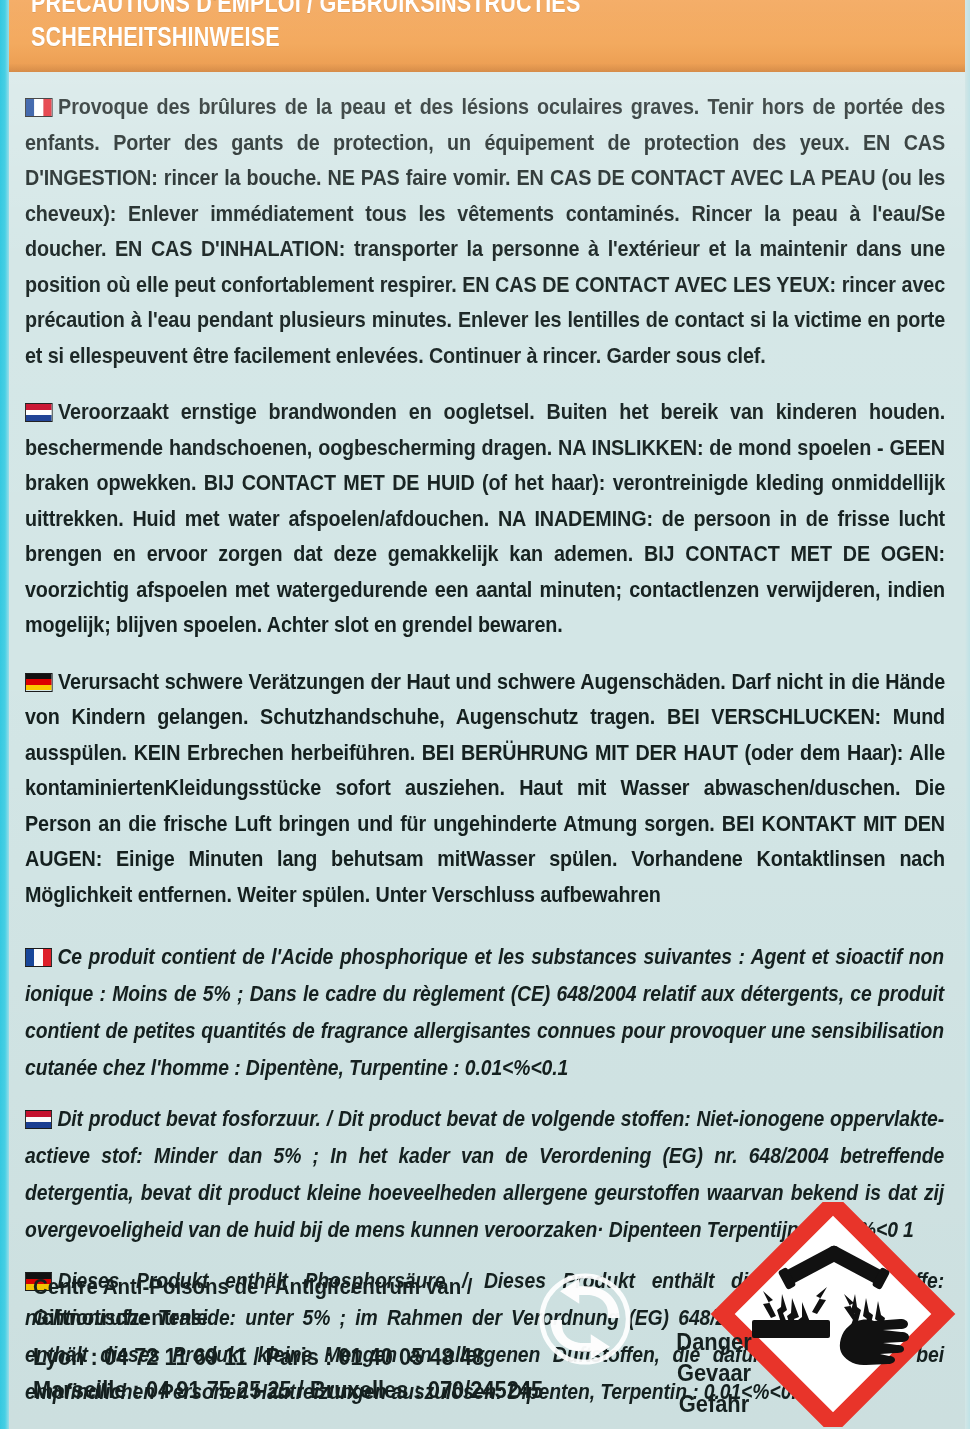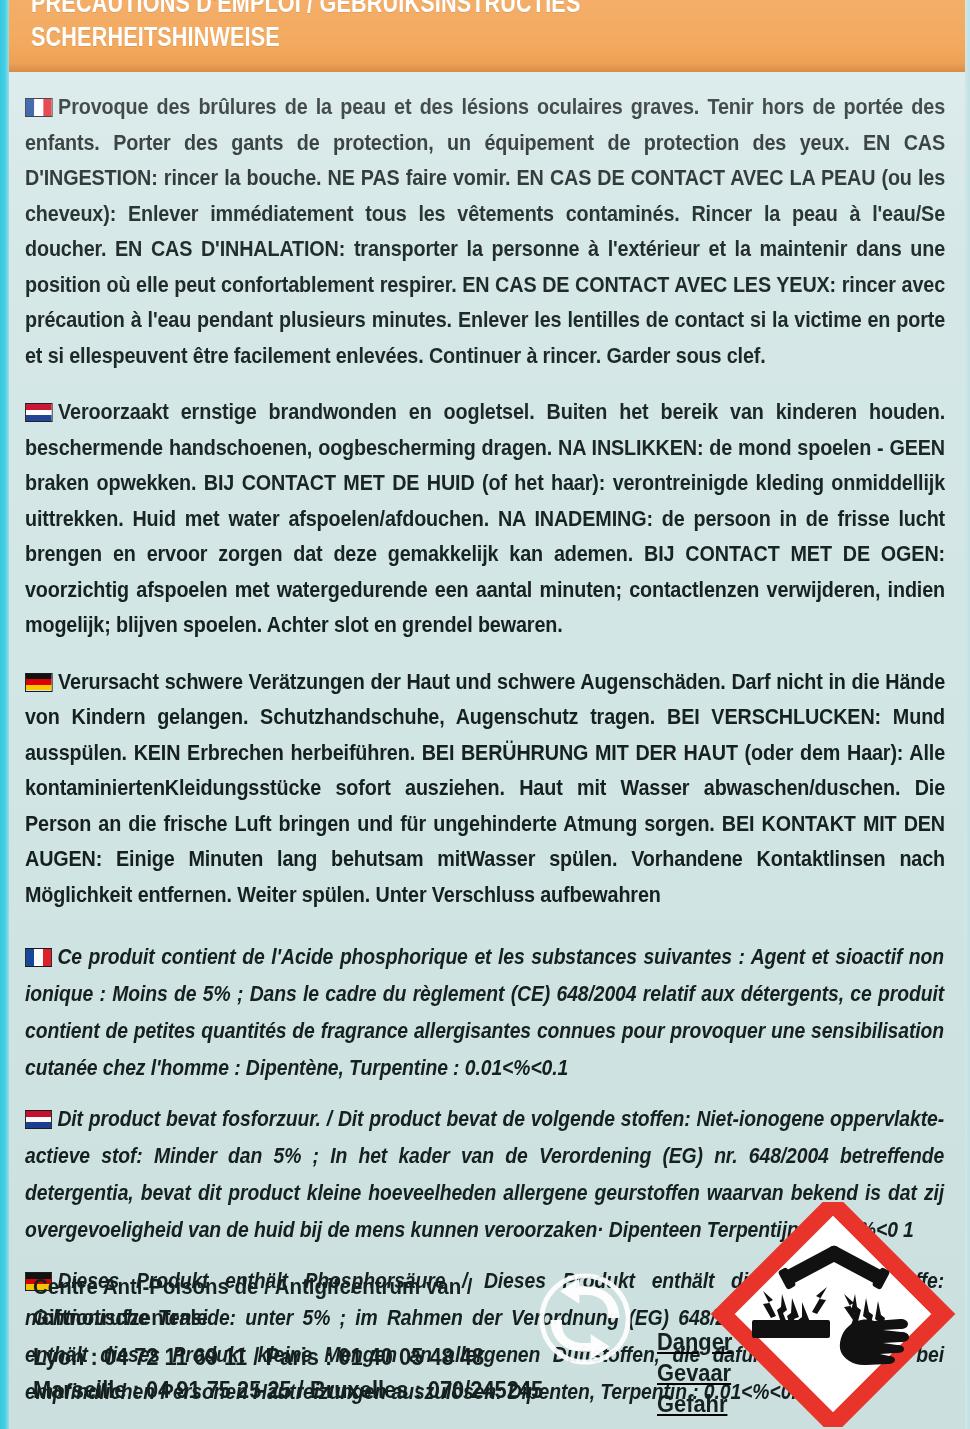--- a/index.html
+++ b/index.html
@@ -206,22 +206,22 @@
     width: 260px;
     height: 225px;
   }
   .ghs svg { display: block; }
 
   .signal-words {
     position: absolute;
     left: 645px;
     top: 128px;
     width: 120px;
+    text-align: center;
     z-index: 6;
-    text-decoration: underline;
   }
   .signal-word {
     color: #15201f;
     font-family: "Liberation Sans Narrow", "Liberation Sans", sans-serif;
     font-weight: bold;
     font-size: 23px;
     line-height: 31px;
     transform: scaleX(0.95);
   }
 </style>

